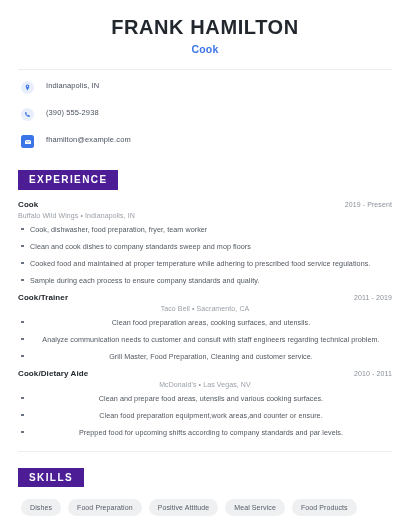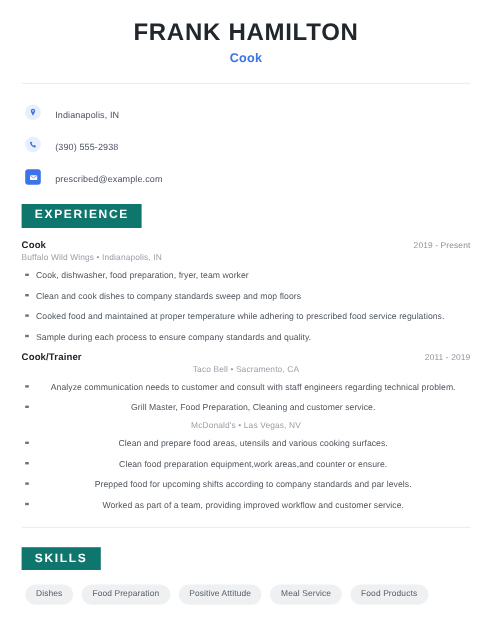--- a/index.html
+++ b/index.html
@@ -47,21 +47,21 @@
     background: #eceef1;
     margin: 14px 0 0 0;
   }
 
   
   .contact-list {
     margin-top: 11px;
   }
   .contact-row {
     display: flex;
-    align-items: flex-end;
+    align-items: flex-start;
     height: 19px;
     margin-bottom: 8px;
   }
   .contact-icon {
     width: 13px;
     height: 13px;
     border-radius: 50%;
     background: #e8eefc;
     display: flex;
     align-items: center;
@@ -78,21 +78,21 @@
     margin-left: 12px;
     font-size: 7.5px;
     color: #4b5260;
     letter-spacing: 0.1px;
   }
 
   
   .section { margin-top: 15px; }
   .section-badge {
     display: inline-block;
-    background: #0f766e;
+    background: #4c1d95;
     color: #ffffff;
     font-size: 10px;
     font-weight: bold;
     letter-spacing: 1.4px;
     padding: 4px 11px 4px 11px;
     line-height: 1.15;
   }
 
   
   .jobs { margin-top: 10px; }
@@ -196,21 +196,21 @@
       <span class="contact-text">(390) 555-2938</span>
     </div>
 
     <div class="contact-row">
       <span class="contact-icon square">
         <svg width="8" height="8" viewBox="0 0 16 16" aria-hidden="true">
           <rect x="2" y="4" width="12" height="8" rx="1" fill="#ffffff"></rect>
           <path d="M2.6 4.7 8 8.6l5.4-3.9" stroke="#3b74e8" stroke-width="1.2" fill="none"></path>
         </svg>
       </span>
-      <span class="contact-text">prescribed@example.com</span>
+      <span class="contact-text">fhamilton@example.com</span>
     </div>
 
   </div>
 
   <div class="section">
     <div class="section-badge">EXPERIENCE</div>
 
     <div class="jobs">
 
       <div class="job">
@@ -227,32 +227,36 @@
         </ul>
       </div>
 
       <div class="job">
         <div class="job-head">
           <span class="job-title">Cook/Trainer</span>
           <span class="job-dates">2011 - 2019</span>
         </div>
         <div class="job-sub">Taco Bell • Sacramento, CA</div>
         <ul class="bullets">
+          <li>Clean food preparation areas, cooking surfaces, and utensils.</li>
           <li>Analyze communication needs to customer and consult with staff engineers regarding technical problem.</li>
           <li>Grill Master, Food Preparation, Cleaning and customer service.</li>
         </ul>
       </div>
 
       <div class="job">
+        <div class="job-head">
+          <span class="job-title">Cook/Dietary Aide</span>
+          <span class="job-dates">2010 - 2011</span>
+        </div>
         <div class="job-sub">McDonald's • Las Vegas, NV</div>
         <ul class="bullets">
           <li>Clean and prepare food areas, utensils and various cooking surfaces.</li>
           <li>Clean food preparation equipment,work areas,and counter or ensure.</li>
           <li>Prepped food for upcoming shifts according to company standards and par levels.</li>
-          <li>Worked as part of a team, providing improved workflow and customer service.</li>
         </ul>
       </div>
 
     </div>
   </div>
 
   <div class="divider"></div>
 
   <div class="section">
     <div class="section-badge">SKILLS</div>

